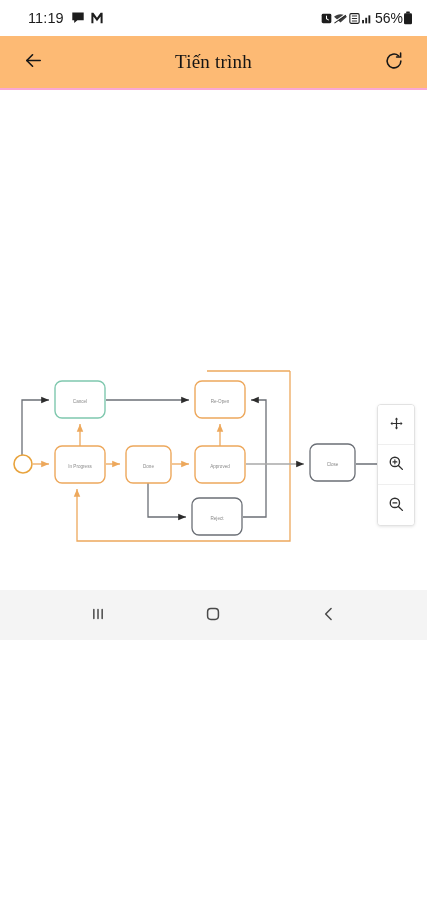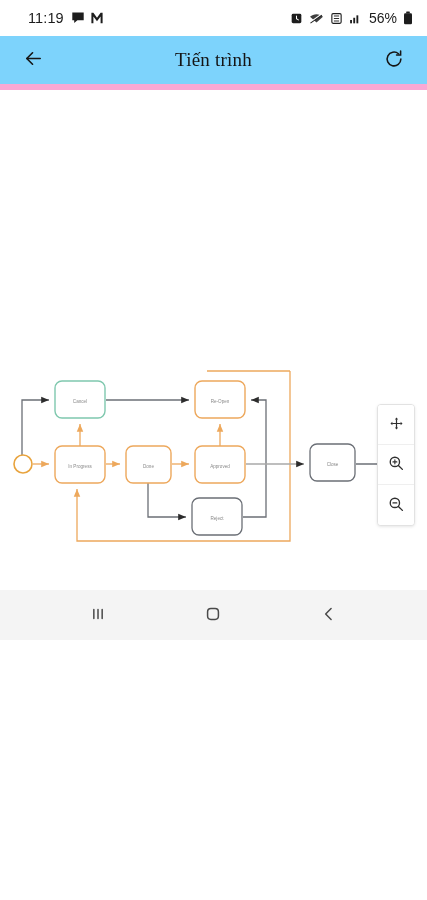--- a/index.html
+++ b/index.html
@@ -23,31 +23,31 @@
     padding: 0 14px 0 28px;
     background: #ffffff;
     color: #1d1d1d;
   }
   .sb-clock {
     font-size: 14.5px; letter-spacing: .1px;
     color: #1b1b1b; font-weight: 400;
   }
   .sb-left-icons { display: flex; align-items: center; gap: 5px; margin-left: 7px; }
   .sb-spacer { flex: 1; }
-  .sb-right { display: flex; align-items: center; gap: 6px; }
+  .sb-right { display: flex; align-items: center; }
   .sb-batt-text { font-size: 14px; color: #1b1b1b; margin-left: 1px; }
   .sb-ico { display: inline-flex; align-items: center; justify-content: center; }
 
   
   .appbar {
     height: 54px; flex: 0 0 54px;
     display: flex; align-items: center;
     padding: 0 18px;
-    background: #7dd3fc;
-    border-bottom: 6px solid #f9a8d4;
+    background: #fdba74;
+    border-bottom: 2px solid #f9a8d4;
   }
   .appbar-title {
     flex: 1; text-align: center;
     font-size: 19px; color: #141414;
     font-family: "Liberation Serif", serif;
     font-weight: 400; letter-spacing: .2px;
   }
   .iconbtn {
     width: 30px; height: 30px;
     display: flex; align-items: center; justify-content: center;

